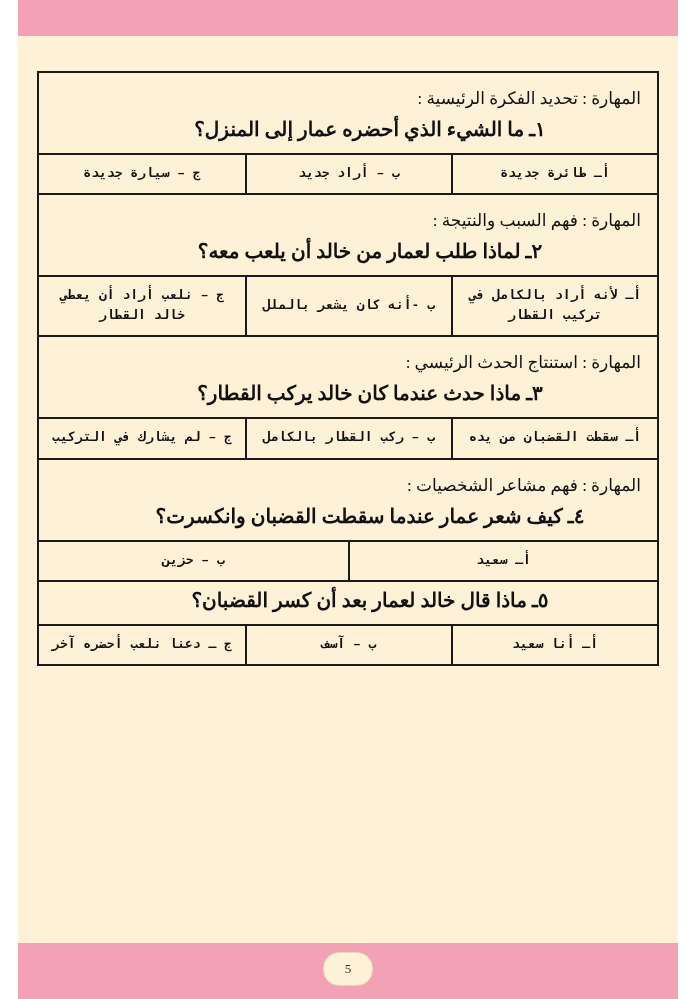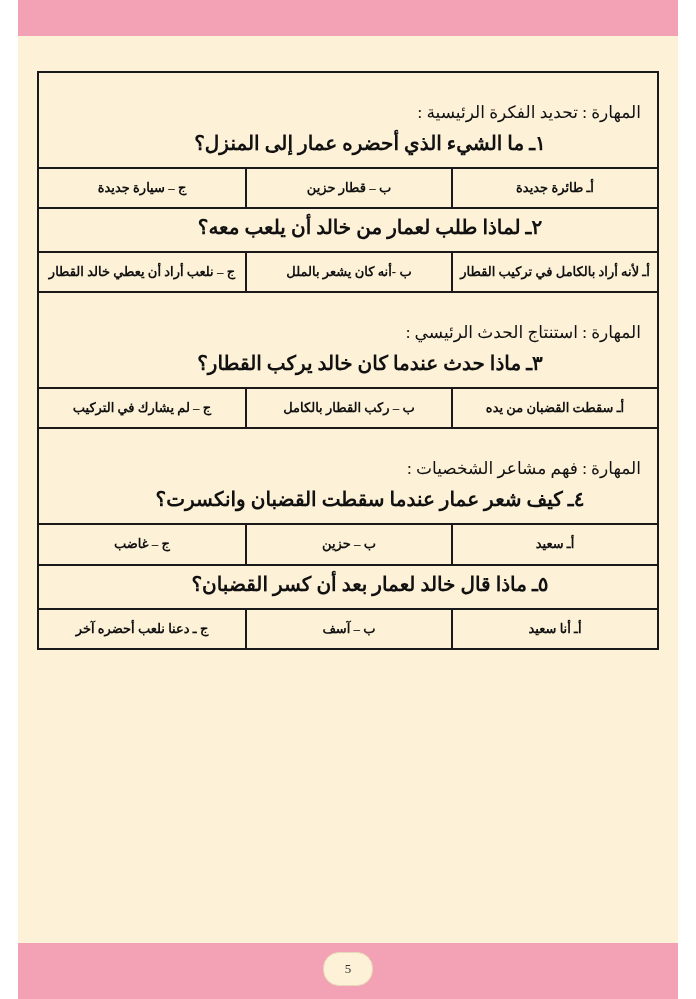--- a/index.html
+++ b/index.html
@@ -72,21 +72,21 @@
   }
   .block:last-child {
     border-bottom: none;
   }
 
   .skill {
     text-align: right;
     direction: rtl;
     font-size: 17px;
     color: #111;
-    padding: 29px 16px 2px 16px;
+    padding: 15px 16px 2px 16px;
     font-family: "Liberation Serif", serif;
     letter-spacing: 0;
   }
 
   .question {
     text-align: center;
     direction: rtl;
     font-size: 20px;
     font-weight: bold;
     color: #111;
@@ -109,21 +109,21 @@
     font-weight: bold;
     color: #111;
     padding: 9px 6px;
     border-left: 2px solid #1a1a1a;
     line-height: 1.55;
     display: flex;
     align-items: center;
     justify-content: center;
     min-height: 19px;
     box-sizing: border-box;
-    font-family: Liberation Serif, serif;
+    font-family: Liberation Mono, monospace;
   }
   .opt:last-child {
     border-left: none;
   }
 
   .page-number {
     position: absolute;
     left: 50%;
     transform: translateX(-50%);
     bottom: 13px;
@@ -150,26 +150,27 @@
   <div class="side side-right"></div>
 
   <div class="content">
     <div class="sheet">
 
       <div class="block">
         <div class="skill">المهارة : تحديد الفكرة الرئيسية  :</div>
         <div class="question">١ـ ما الشيء الذي أحضره عمار إلى المنزل؟</div>
         <div class="options">
           <div class="opt">أـ طائرة جديدة</div>
-          <div class="opt">ب – قطار حزين</div>
+          <div class="opt">ب – أراد جديد</div>
           <div class="opt">ج – سيارة جديدة</div>
         </div>
       </div>
 
       <div class="block">
+        <div class="skill">المهارة : فهم السبب والنتيجة :</div>
         <div class="question">٢ـ لماذا طلب لعمار من خالد أن يلعب معه؟</div>
         <div class="options">
           <div class="opt">أـ لأنه أراد بالكامل في تركيب القطار</div>
           <div class="opt">ب -أنه كان يشعر بالملل</div>
           <div class="opt">ج – نلعب أراد أن يعطي خالد القطار</div>
         </div>
       </div>
 
       <div class="block">
         <div class="skill">المهارة : استنتاج الحدث الرئيسي  :</div>
@@ -180,21 +181,20 @@
           <div class="opt">ج –  لم يشارك في التركيب</div>
         </div>
       </div>
 
       <div class="block">
         <div class="skill">المهارة :  فهم مشاعر الشخصيات :</div>
         <div class="question">٤ـ كيف شعر  عمار عندما سقطت القضبان وانكسرت؟</div>
         <div class="options">
           <div class="opt">أـ سعيد</div>
           <div class="opt">ب – حزين</div>
-          <div class="opt">ج – غاضب</div>
         </div>
       </div>
 
       <div class="block">
         <div class="question">٥ـ ماذا قال خالد لعمار بعد أن كسر القضبان؟</div>
         <div class="options">
           <div class="opt">أـ أنا سعيد</div>
           <div class="opt">ب – آسف</div>
           <div class="opt">ج ـ دعنا نلعب أحضره آخر</div>
         </div>

